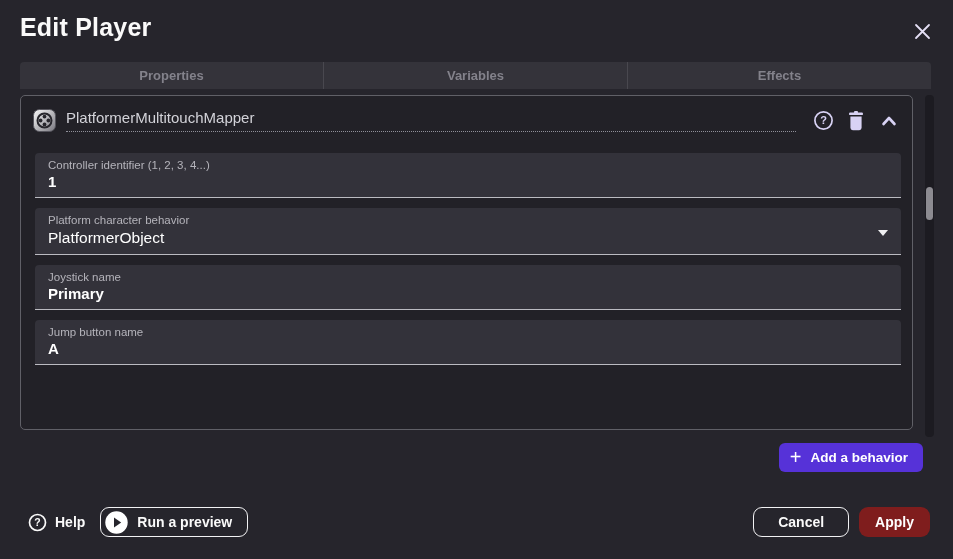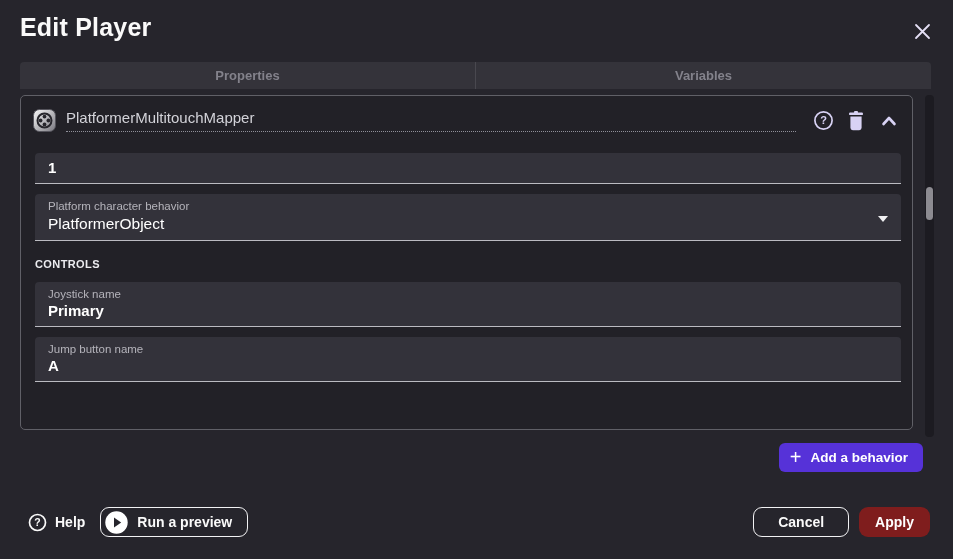--- a/index.html
+++ b/index.html
@@ -125,20 +125,23 @@
     <path d="M2 2 L15 15 M15 2 L2 15" stroke="#e4dff5" stroke-width="1.8" stroke-linecap="round"></path>
   </svg>
 </button>
 
 <div class="tabbar">
   <div class="tab">
       <span>Properties</span>
     </div>
   <div class="tab">
       <span>Variables</span>
+    </div>
+  <div class="tab">
+      <span>Effects</span>
     </div>
 </div>
 
 <div class="panel">
   <div class="panel-header">
     <span class="bicon">
       <svg width="23" height="23" viewBox="0 0 23 23">
         <defs>
           <linearGradient id="silver" x1="0" y1="0" x2="1" y2="1">
             <stop offset="0" stop-color="#fbfbfb"></stop>
@@ -171,30 +174,30 @@
       <span class="hicon">
         <svg width="20" height="20" viewBox="0 0 20 20">
           <path d="M4.5 13 L10 7 L15.5 13" fill="none" stroke="#d8d2f4" stroke-width="2.6" stroke-linecap="round" stroke-linejoin="round"></path>
         </svg>
       </span>
     </div>
   </div>
 
   <div class="fields">
     <div class="field">
+      <span class="flabel">Controller identifier (1, 2, 3, 4...)</span>
       <input value="1" style="">
     </div>
 
     <div class="field select">
       <span class="flabel">Platform character behavior</span>
       <div class="fvalue">PlatformerObject</div>
       <span class="dd-arrow"></span>
     </div>
 
-    <div class="section-hd">CONTROLS</div>
 
     <div class="field">
       <span class="flabel">Joystick name</span>
       <input value="Primary" style="">
     </div>
 
     <div class="field">
       <span class="flabel">Jump button name</span>
       <input value="A" style="">
     </div>

